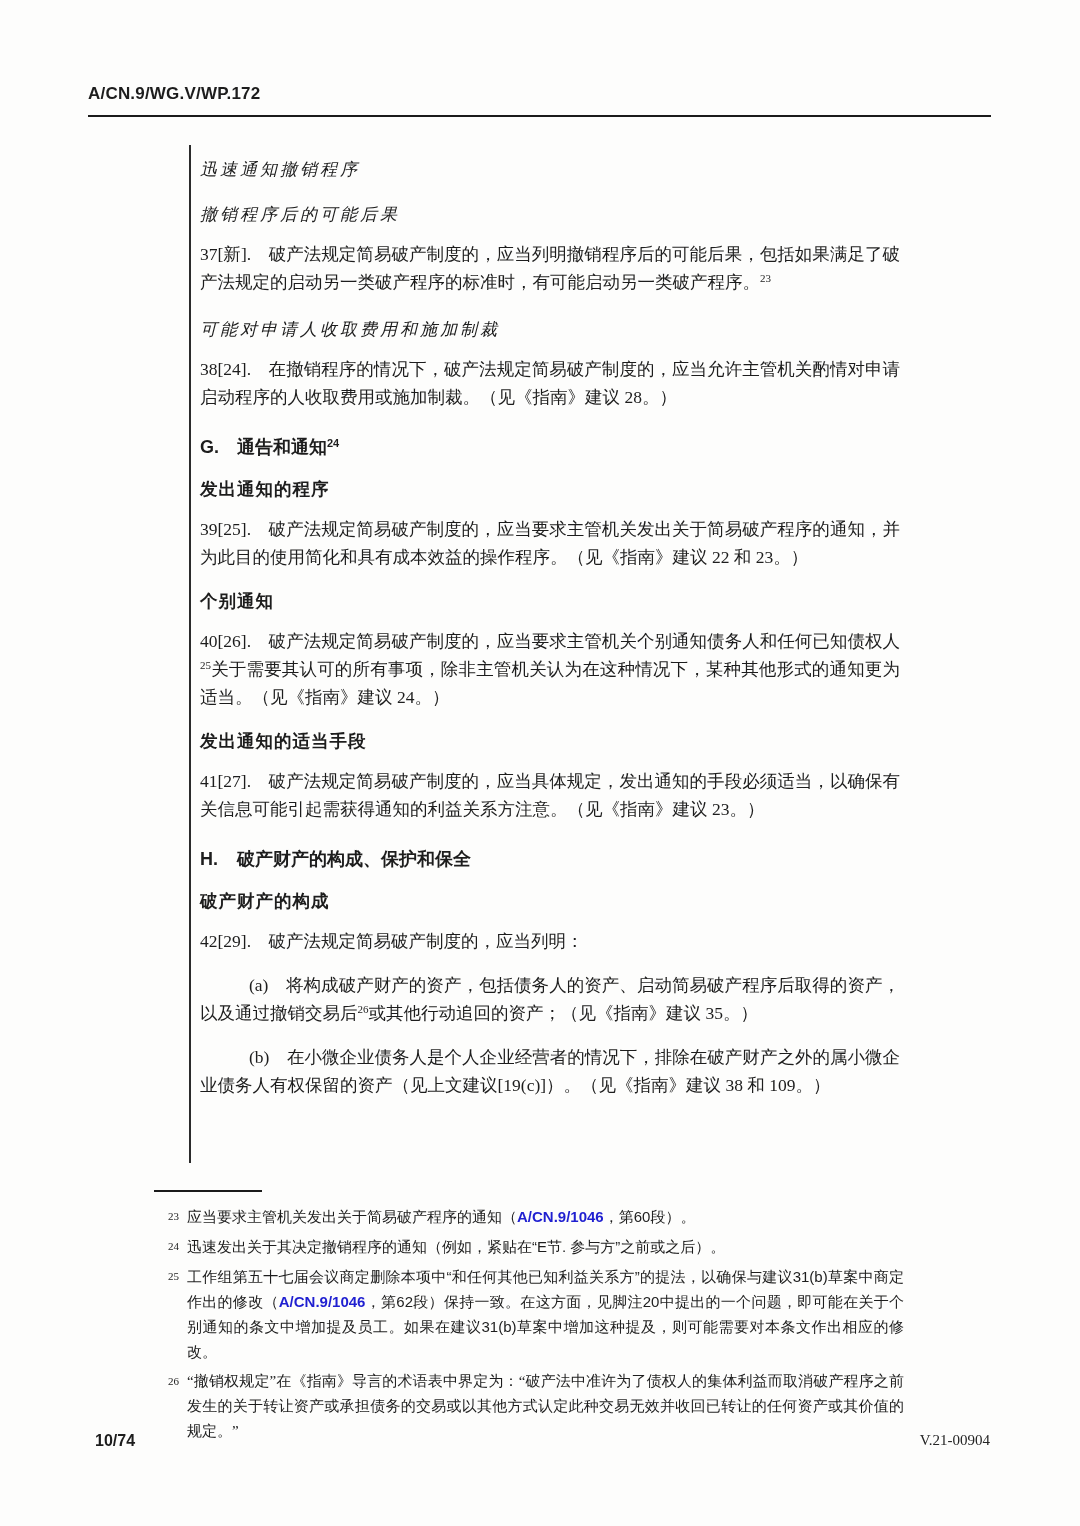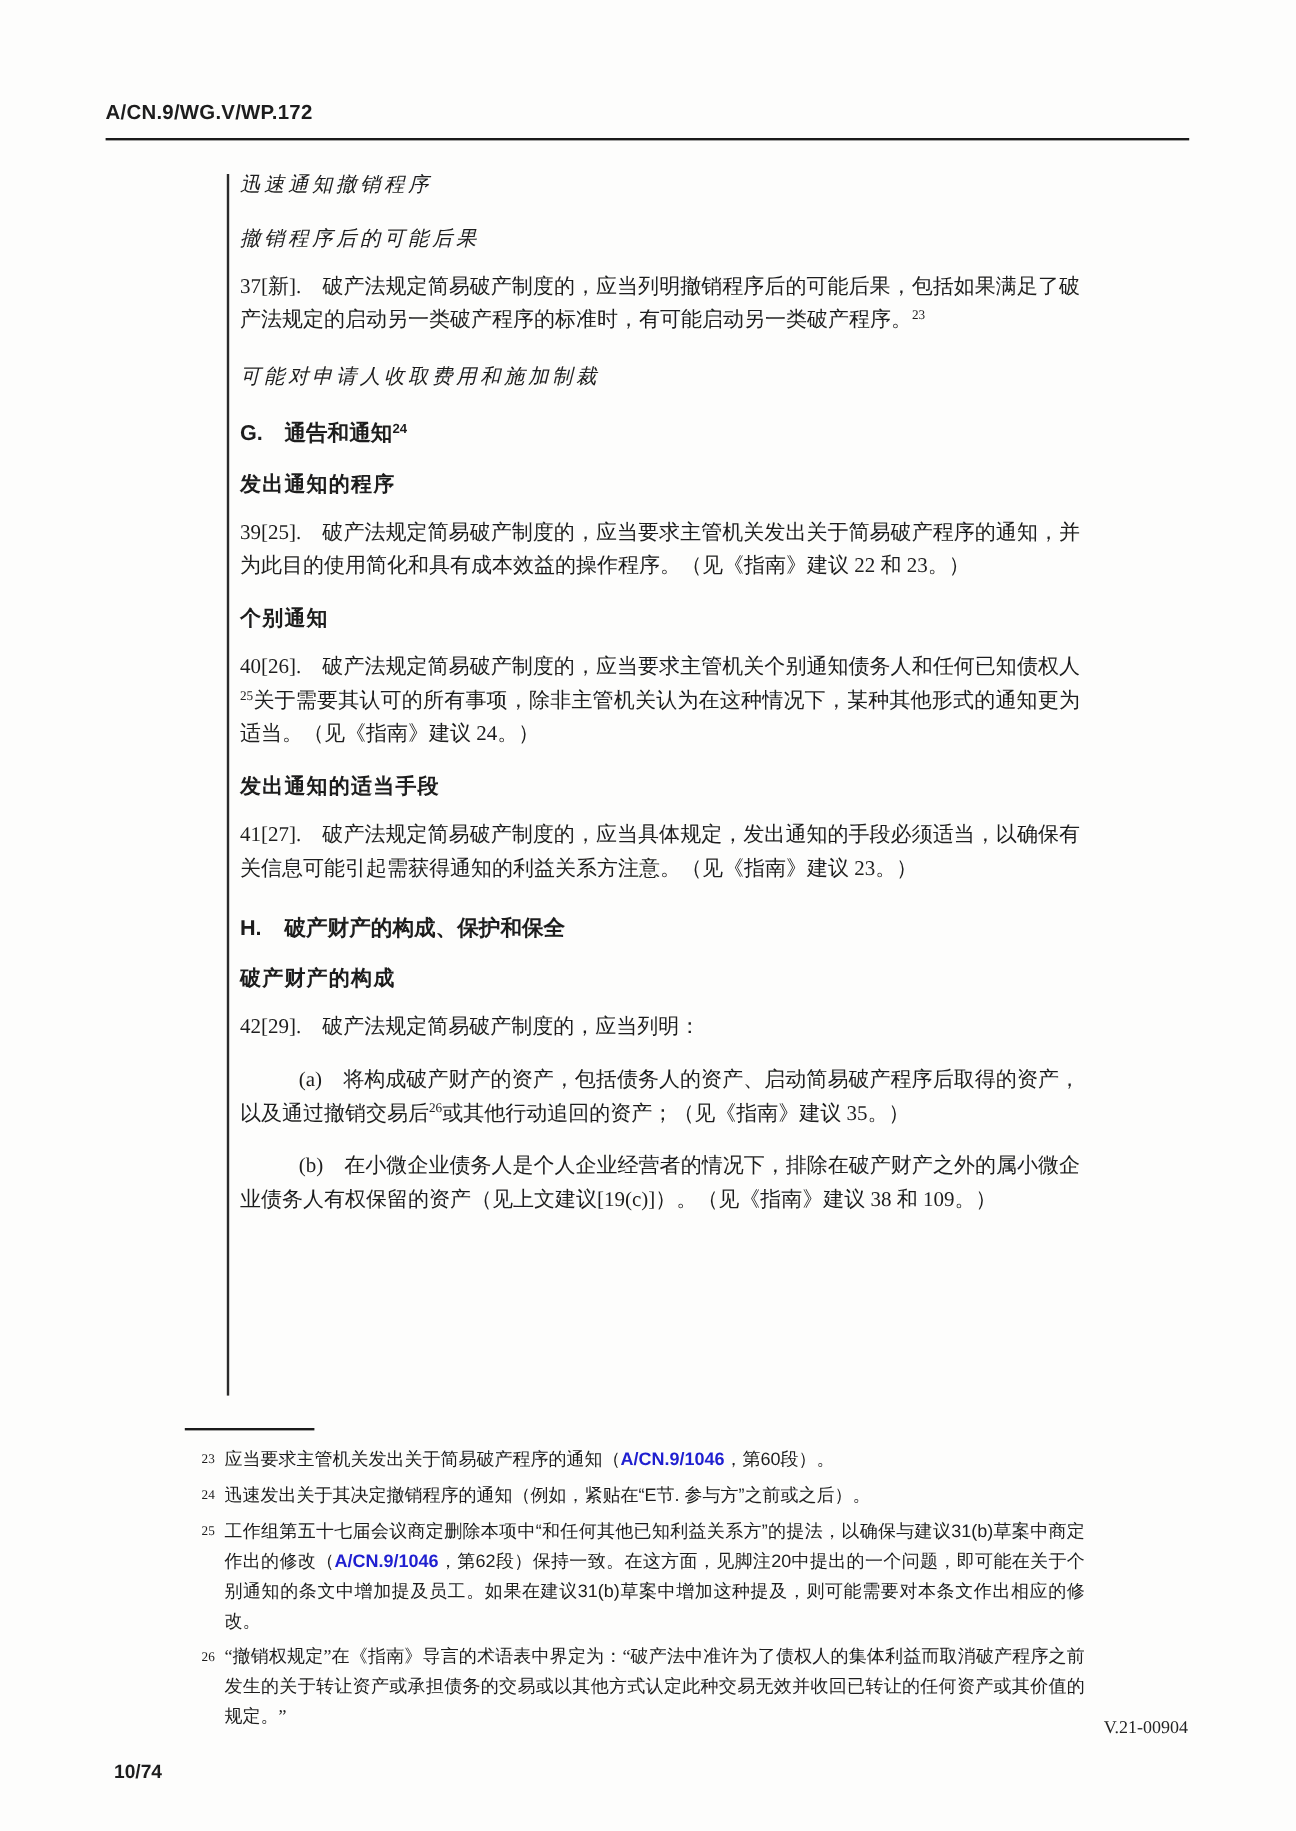--- a/index.html
+++ b/index.html
@@ -76,48 +76,49 @@
     font-family: "Liberation Serif", "DejaVu Serif", serif;
   }
   .fn-link {
     color: #1f1fd0; text-decoration: none;
     font-family: Liberation Sans, sans-serif;
     font-weight: bold; cursor: pointer;
   }
   .footer-page {
     position: absolute; left: 95px; top: 1432px;
     font-family: "Liberation Sans", "DejaVu Sans", sans-serif;
-    font-weight: bold; font-size: 16px; margin-top: 37px;
+    font-weight: bold; font-size: 16px;
   }
   .footer-docid {
     position: absolute; right: 90px; top: 1432px;
     font-family: "Liberation Serif", "DejaVu Serif", serif;
     font-size: 15px; color: #242424;
   }
 </style>
 </head>
 <body>
 
 <div class="page">
 
   <div class="doc-symbol">A/CN.9/WG.V/WP.172</div>
   <div class="header-rule"></div>
   <div class="change-bar"></div>
 
   <div class="content">
 
-    <div class="h-kai" style="margin-top:8px">迅速通知撤销程序</div>
+    <div class="h-kai" style="margin-top:24px">迅速通知撤销程序</div>
 
 
     <div class="h-kai">撤销程序后的可能后果</div>
 
     <p class="para"><span>37[新].　破产法规定简易破产制度的，应当列明撤销程序后的可能后果，包括如果满足了破产法规定的启动另一类破产程序的标准时，有可能启动另一类破产程序。</span><sup class="sup">23</sup></p>
 
     <div class="h-kai">可能对申请人收取费用和施加制裁</div>
 
+    <p class="para">38[24].　在撤销程序的情况下，破产法规定简易破产制度的，应当允许主管机关酌情对申请启动程序的人收取费用或施加制裁。（见《指南》建议 28。）</p>
 
     <div class="section-heading">
       <span class="sec-letter">G.</span>
       <span class="sec-title"><span>通告和通知</span><sup class="sup">24</sup></span>
     </div>
 
     <div class="h-bold">发出通知的程序</div>
 
     <p class="para">39[25].　破产法规定简易破产制度的，应当要求主管机关发出关于简易破产程序的通知，并为此目的使用简化和具有成本效益的操作程序。（见《指南》建议 22 和 23。）</p>
 

